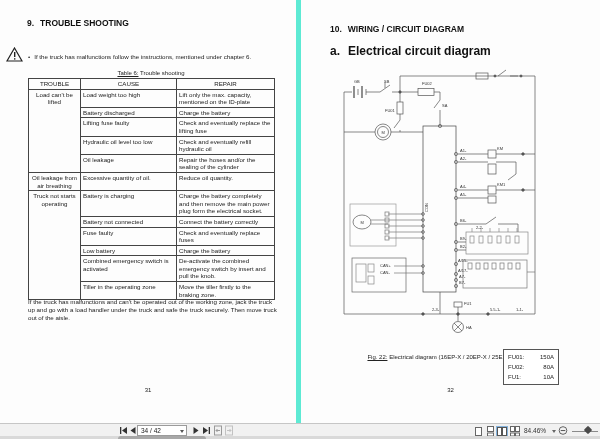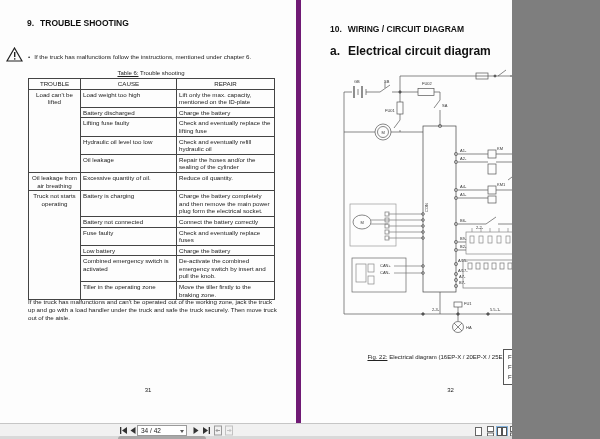--- a/index.html
+++ b/index.html
@@ -1,17 +1,17 @@
 <!DOCTYPE html>
 <html><head>
 <meta charset="utf-8">
 <style>
   html,body{margin:0;padding:0;background:#7e7e7e;}
   *{box-sizing:border-box;}
-  .app{position:relative;width:512px;height:439px;background:#701a75;overflow:hidden;
+  .app{position:relative;width:600px;height:439px;background:#5eead4;overflow:hidden;
        font-family:"Liberation Sans",sans-serif;color:#222;}
   .page{position:absolute;top:0;height:423px;background:#fdfdfd;}
   .page-left{left:0;width:296px;}
   .page-right{left:301px;width:299px;}
   
   .h1{position:absolute;font-weight:bold;font-size:8.5px;color:#111;white-space:nowrap;}
   .h1 .num{margin-right:6px;}
   .lp-h1{left:27px;top:18px;}
   .warn{position:absolute;left:6px;top:47px;}
   .note{position:absolute;left:28px;top:53px;width:258px;font-size:6.2px;}

